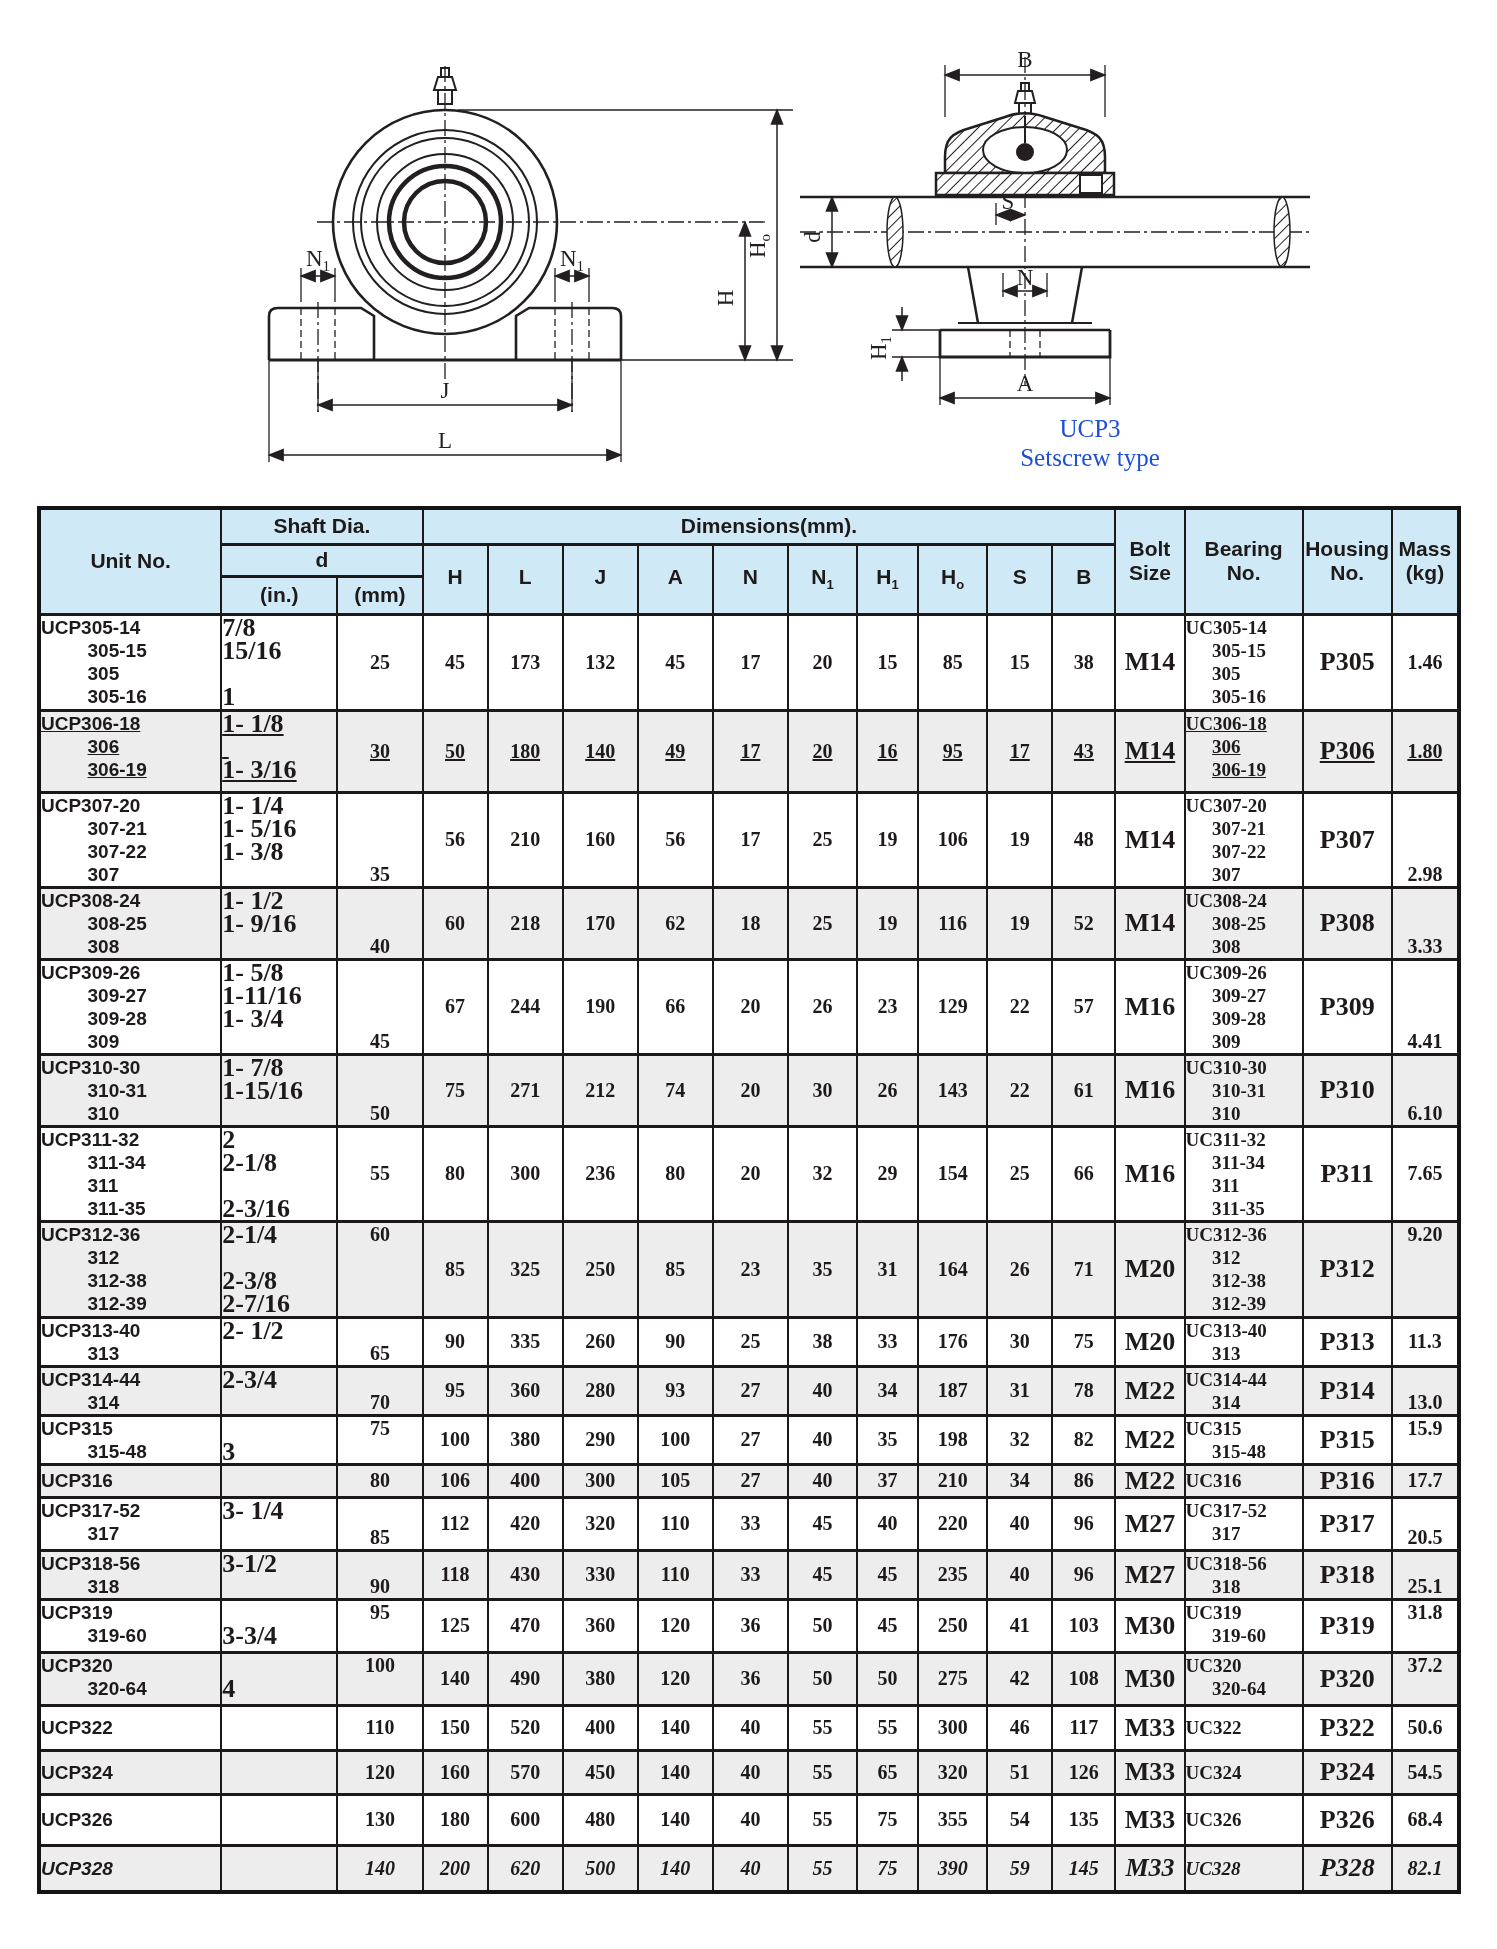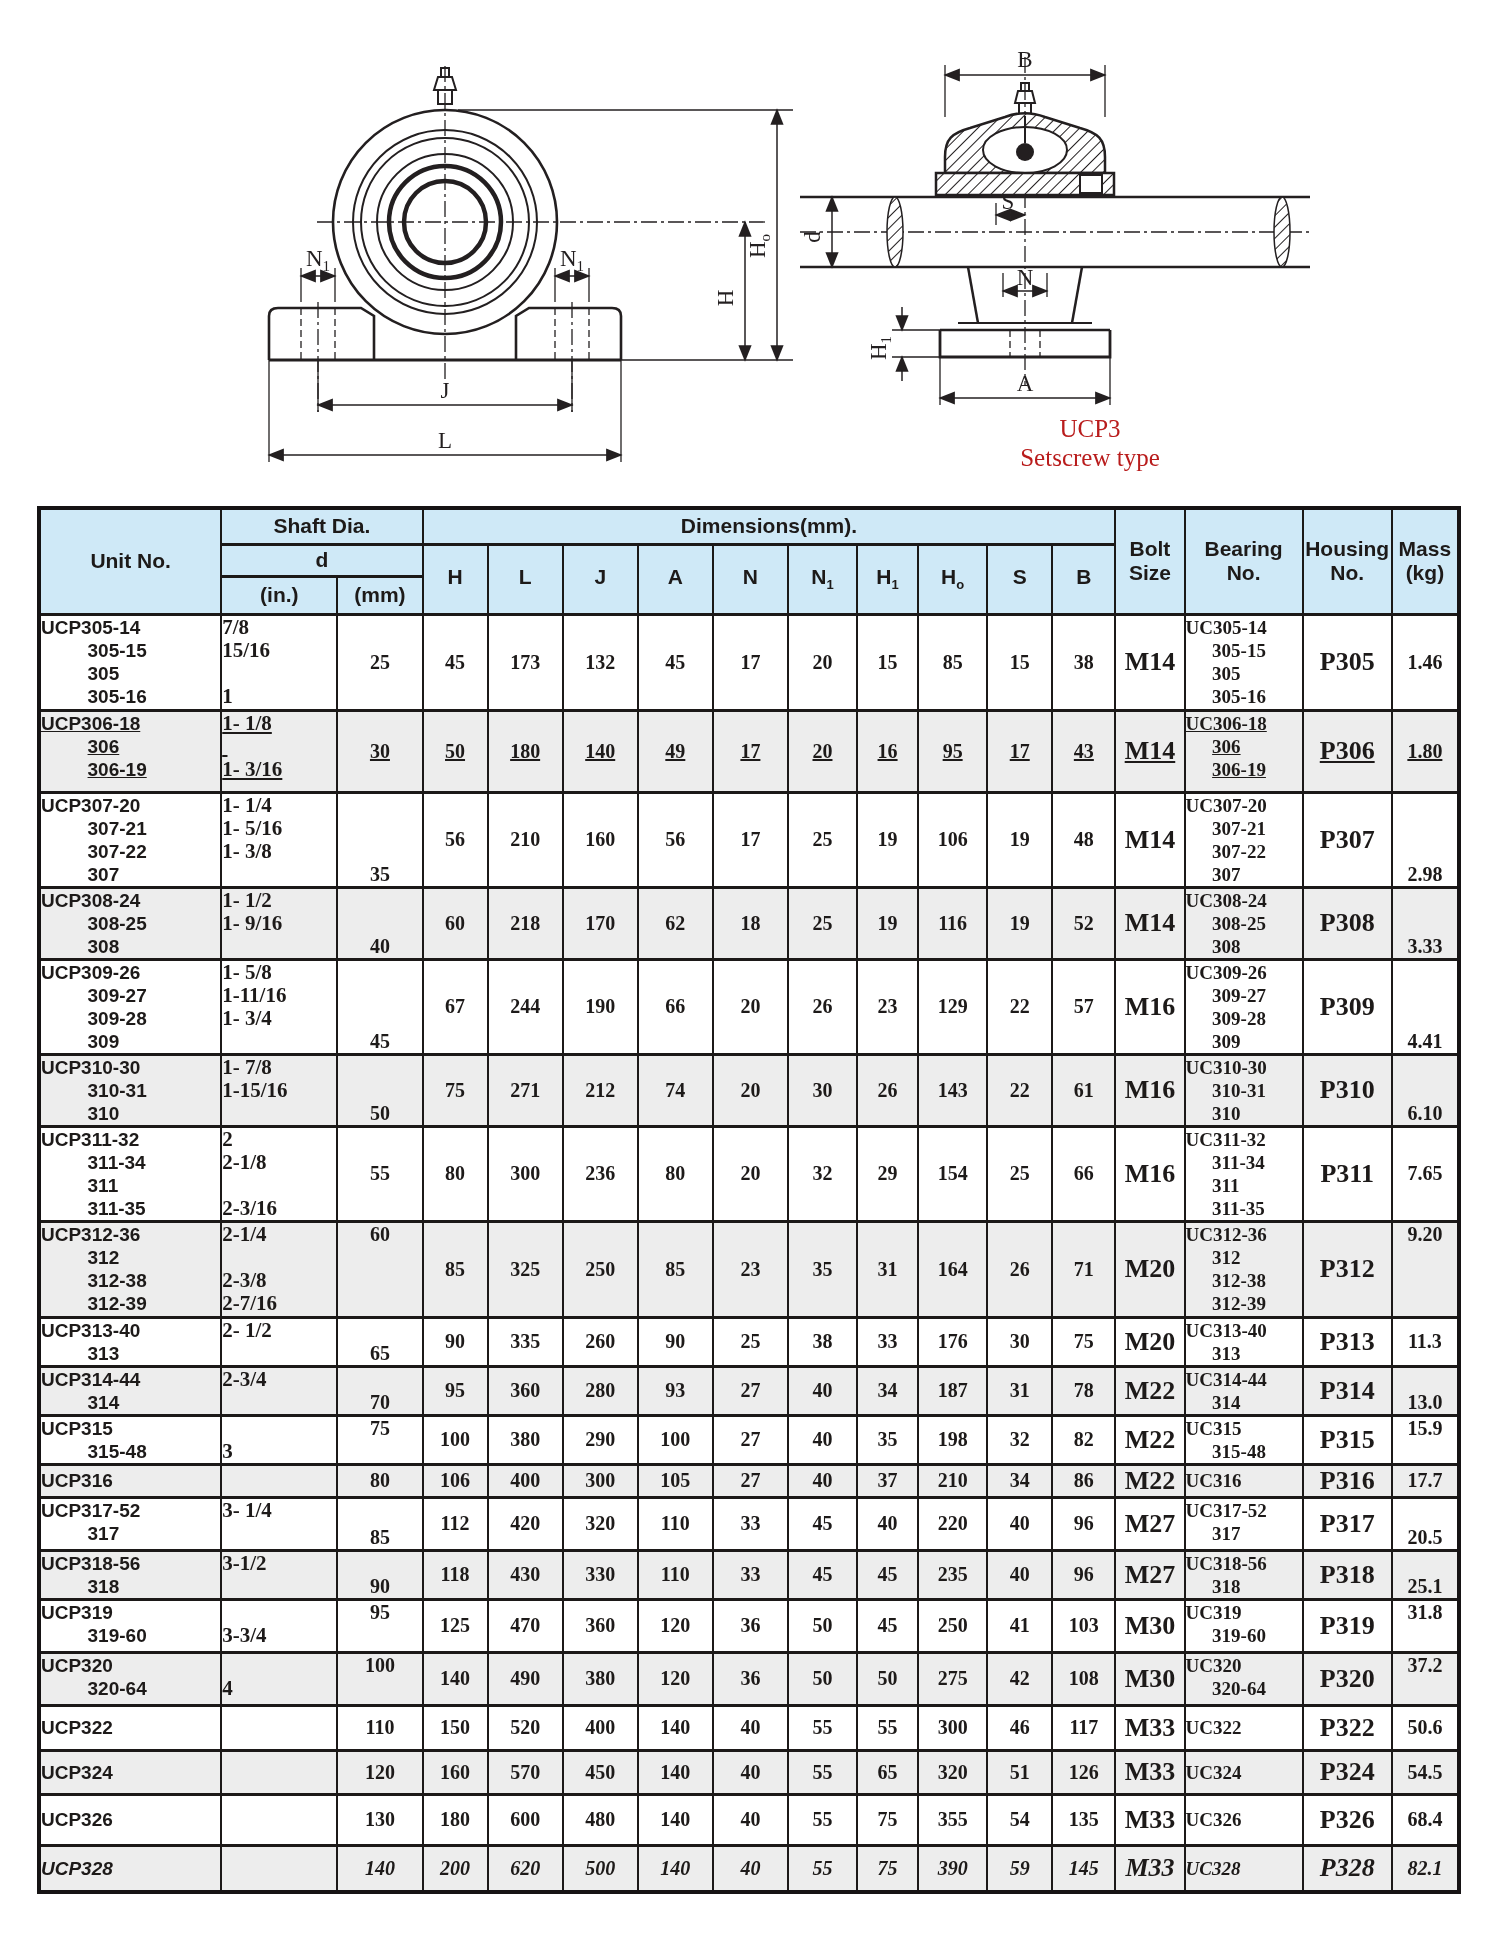--- a/index.html
+++ b/index.html
@@ -31,21 +31,21 @@
     font-family:"Liberation Sans",sans-serif;
   }
   .prewrap{white-space:pre-line;line-height:24px}
   sub{font-size:62%}
   tbody tr:nth-child(even){background:#ededed}
   .ln{line-height:23px;white-space:nowrap}
   .v-top{vertical-align:top}
   .v-mid{vertical-align:middle}
   .c-unit{font-weight:700;font-size:19px;text-align:left;padding:3px 2px 3px 12px}
   .c-unit .cont{padding-left:2.45em}
-  .c-inch{font-family:"Liberation Serif",serif;font-weight:600;font-size:21px;text-align:left;padding:3px 2px 3px 10px}
+  .c-inch{font-family:"Liberation Serif",serif;font-weight:600;font-size:26px;text-align:left;padding:3px 2px 3px 10px}
   .c-mm,.c-dim,.c-mass{font-family:"Liberation Serif",serif;font-weight:700;font-size:20px;text-align:center}
   .c-bolt,.c-house{font-family:"Liberation Serif",serif;font-weight:600;font-size:26px;text-align:center;vertical-align:middle}
   .c-bear{font-family:"Liberation Serif",serif;font-weight:600;font-size:19px;text-align:left;padding:3px 2px 3px 14px}
   .c-bear .cont2{padding-left:1.4em}
   .pos-top{vertical-align:top;padding-top:3px}
   .pos-middle{vertical-align:middle}
   .pos-bottom{vertical-align:bottom;padding-bottom:3px}
 </style>
 </head>
 <body>
@@ -174,21 +174,21 @@
     <line class="dwg-line" x1="140" y1="353" x2="310" y2="353" stroke-width="1.5" marker-start="url(#ar2)" marker-end="url(#ar2)"></line>
   </g>
   <text class="lbl" x="225" y="22" text-anchor="middle">B</text>
   <text class="lbl" x="20" y="192" text-anchor="middle" transform="rotate(-90 20 192)">d</text>
   <text class="lbl" x="208" y="164" text-anchor="middle">S</text>
   <text class="lbl" x="225" y="240" text-anchor="middle">N</text>
   <text class="lbl" x="86" y="303" text-anchor="middle" transform="rotate(-90 86 303)"><tspan>H</tspan><tspan class="ssub" dy="5">1</tspan></text>
   <text class="lbl" x="225" y="346" text-anchor="middle">A</text>
 </svg>
 
-<div class="caption" style="color:#b91c1c">
+<div class="caption" style="color:#1d4ed8">
   <div>UCP3</div>
   <div>Setscrew type</div>
 </div>
 
 <table class="spec">
   <colgroup>
     <col style="width:182px">
       <col style="width:116px">
       <col style="width:85px">
     <col style="width:65px">

